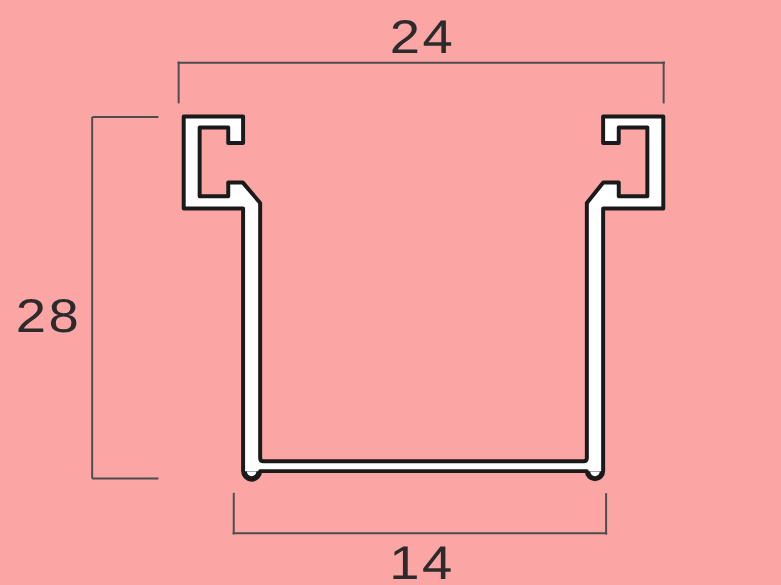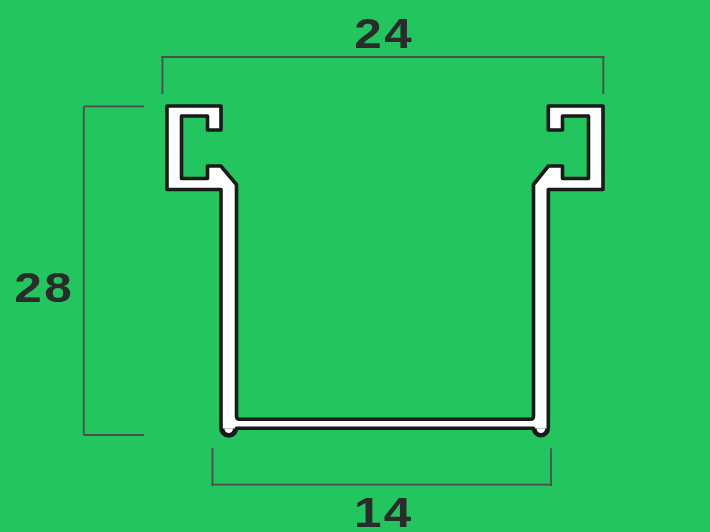--- a/index.html
+++ b/index.html
@@ -1,16 +1,16 @@
 <!DOCTYPE html>
 <html><head>
 <meta charset="utf-8">
 <style>
   html,body{margin:0;padding:0;background:#ffffff;}
-  #stage{position:relative;width:710px;height:532px;background:#22c55e;overflow:hidden;font-weight:bold;}
+  #stage{position:relative;width:710px;height:532px;background:#fca5a5;overflow:hidden;}
   svg{position:absolute;left:0;top:0;}
   text{font-family:"Liberation Sans",sans-serif;fill:#2b2b2b;}
 </style>
 </head>
 <body>
 
 <div id="stage">
 <svg width="710" height="532" viewBox="0 0 710 532">
 
   <path d="M167,106 H221 V130 H207.5 V116 H181.5 V178.5 H207.5 V166 H220.8 L236.5,184.5 V416.3 Q236.5,419.3 239.5,419.3 H530.5 Q533.5,419.3 533.5,416.3 V184.5 L548.4,166 H562.5 V178.5 H588.5 V116 H562.5 V130 H548.3 V106 H603 V189.5 H548.3 V428.3 A7.4,7.4 0 0 1 533.5,428.3 H236.5 A7.75,7.75 0 0 1 221,428.3 V189.5 H167 Z" fill="#ffffff" stroke="#1a1a1a" stroke-width="3.6" stroke-linejoin="round"></path>

